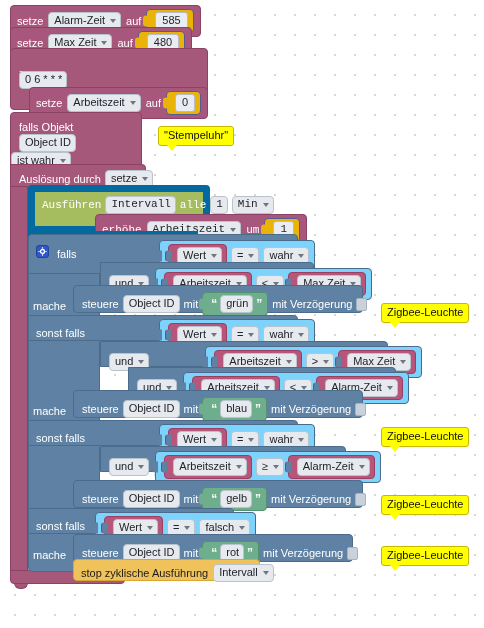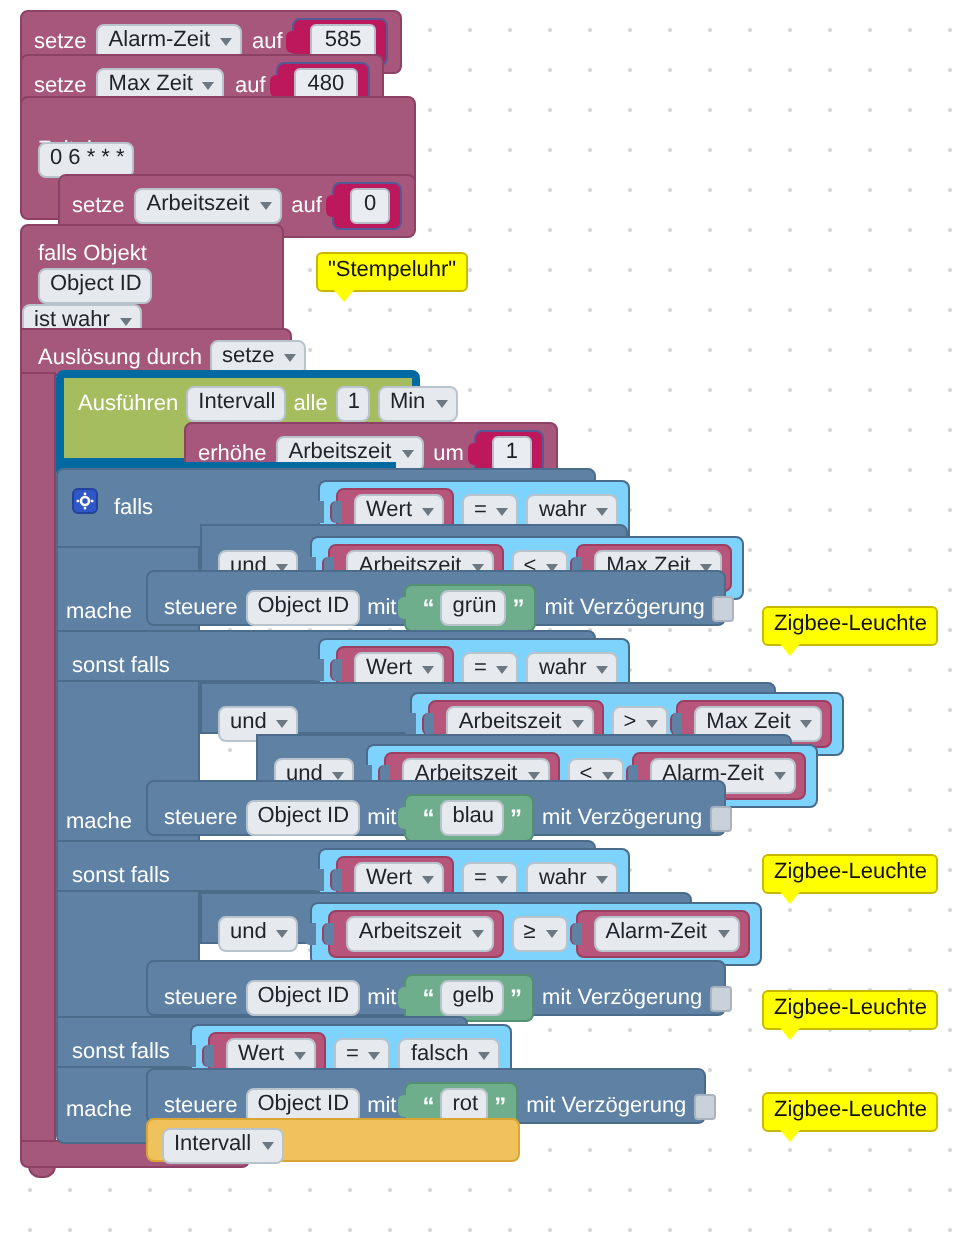--- a/index.html
+++ b/index.html
@@ -42,21 +42,21 @@
     white-space: nowrap;
   }
   .caret {
     width:0;height:0;border-left:3px solid transparent;border-right:3px solid transparent;
     border-top:4px solid #6d7781; margin-left:2px; margin-top:1px;
   }
 
   
   .numblk {
     display:inline-flex; align-items:center;
-    background:#be185d; border:1px solid #555a97;
+    background:#eab308; border:1px solid #555a97;
     border-radius:4px; padding:2px 5px 2px 8px; position:relative;
   }
   .numblk .numfld {
     background:#e9ecf1; border:1px solid #b6bcc9; border-radius:3px;
     color:#1d2024; font-size:11px; padding:1px 6px 2px; line-height:13px;
   }
   .plug {
     position:absolute; left:-4px; top:50%; transform:translateY(-50%);
     width:6px; height:11px; border-radius:3px 0 0 3px;
     background:inherit;
@@ -64,21 +64,21 @@
 
   
   .setze {
     background:#a7577c; border:1px solid #8d4164;
     border-radius:4px; padding:3px 6px;
     display:inline-flex; align-items:center; gap:5px;
   }
 
   
   .c-mauve { background:#a5587a; border:1px solid #8d4164; }
-  .c-olive { background:#a6bd5f; border:4px solid #0369a1; }
+  .c-olive { background:#a6bd5f; border:7px solid #0369a1;font-family:Liberation Mono, monospace; }
   .c-steel { background:#5f82a4; border:1px solid #4c6c8b; }
   .c-orange{ background:#efc25c; border:1px solid #d9a633; }
 
   
   .vblk {
     display:inline-flex; align-items:center;
     background:#b8557b; border:1px solid #9a3f62;
     border-radius:4px; padding:2px 4px 2px 8px; position:relative;
   }
   .vblk .plug { background:#b8557b; border-left:1px solid #9a3f62; }
@@ -601,18 +601,19 @@
     <span class="lbl">mit Verzögerung</span>
     <span class="togbox"></span>
   </div>
 </div>
 <div class="bubble" style="left:381px; top:546px;">
   <span>Zigbee-Leuchte</span>
 </div>
 
 <div class="abs c-orange" style="left:73px; top:559px; width:187px; height:22px; border-radius:4px;">
   <div class="abs" style="left:7px; top:4px; display:flex; align-items:center; gap:5px;">
+    <span class="lbl dark">stop zyklische Ausführung</span>
     <span class="fld">
       <span>Intervall</span>
         <i class="caret"></i>
     </span>
   </div>
 </div>
 
 </body></html>

